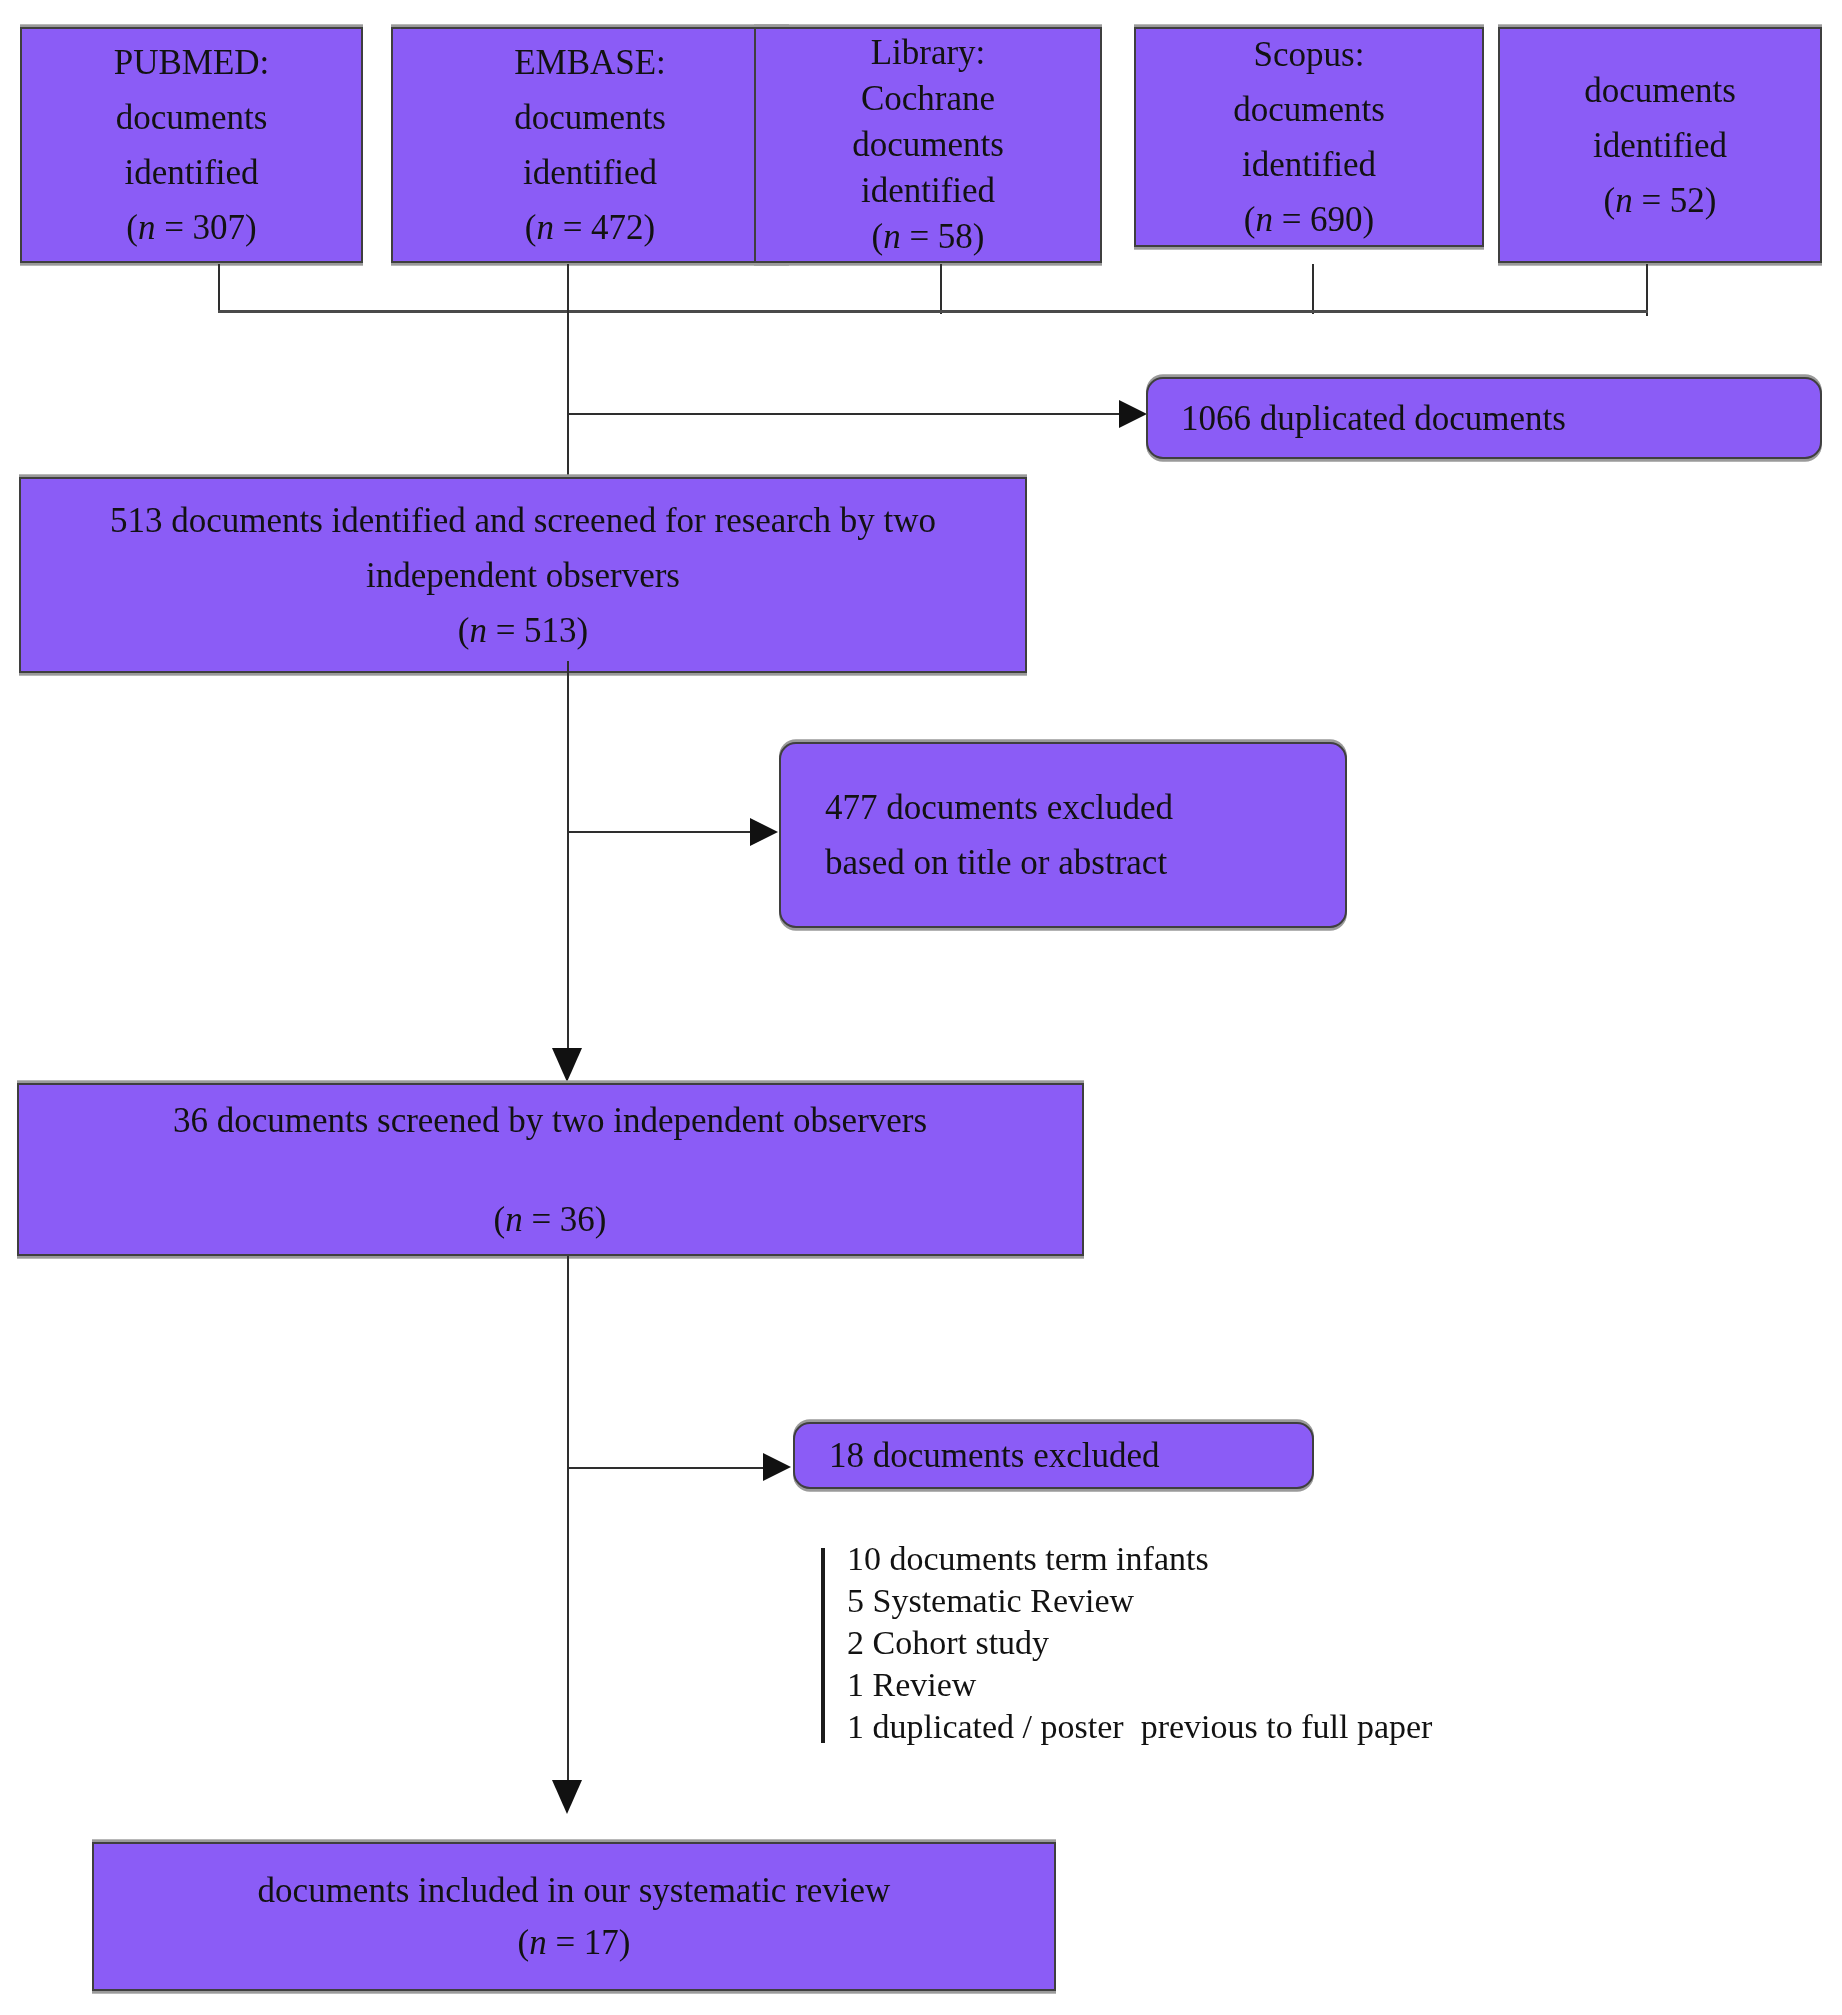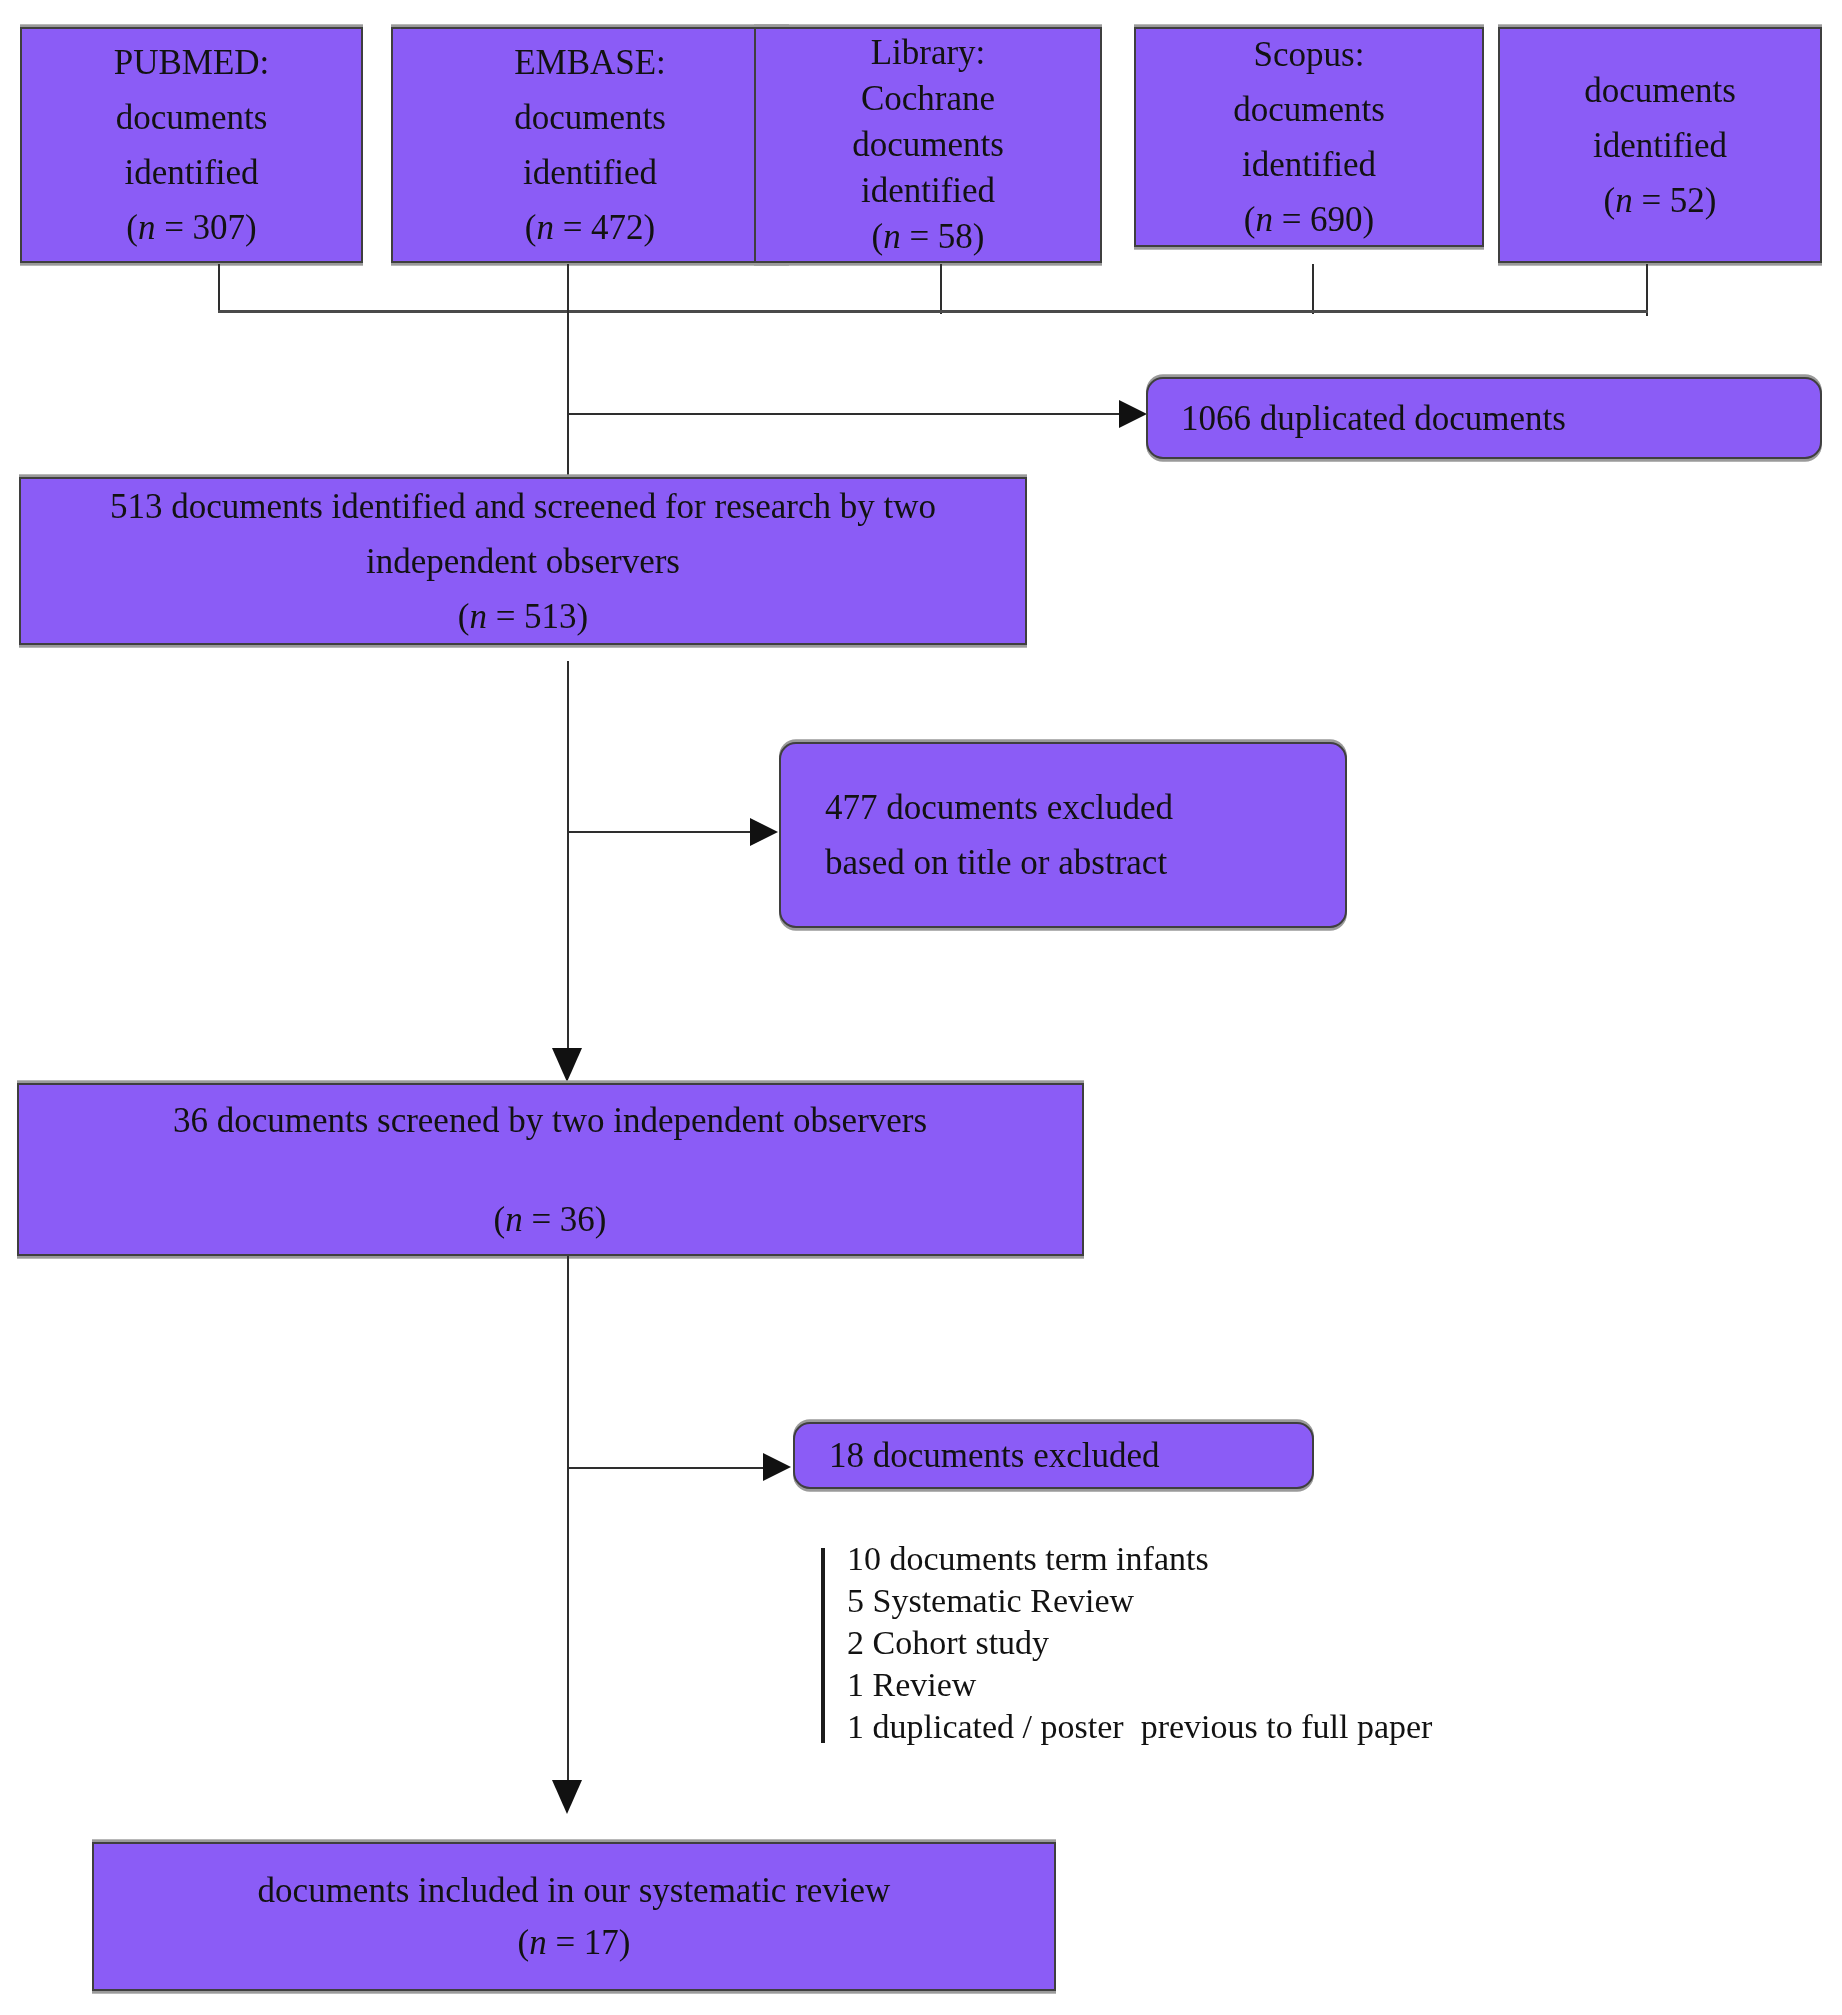--- a/index.html
+++ b/index.html
@@ -17,21 +17,21 @@
   }
   .box--center{text-align:center;}
   .box--left{text-align:left;border-radius:17px;}
   .line{white-space:pre-wrap;}
   #box-pubmed   {left:20px;  top:27.4px; width:343px; height:236px;}
   #box-embase   {left:391px; top:27.4px; width:398px; height:236px;}
   #box-cochrane {left:754px;top:27.4px; width:348px; height:236px;line-height:46px;}
   #box-scopus   {left:1134px;top:27.4px; width:350px; height:220px;}
   #box-ct       {left:1498px;top:27.4px; width:324px; height:236px;}
   #box-duplicates{left:1146px;top:377px;width:676px;height:82px;padding-left:33px;}
-  #box-screening{left:19px;  top:477px;width:1008px;height:168px;}
+  #box-screening{left:19px;  top:477px;width:1008px;height:196px;}
   #box-excl-title{left:779px;top:742px;width:568px;height:186px;padding-left:44px;padding-right:16.5px;}
   #box-observer {left:16.5px;  top:1083px;width:1067px;height:173px;gap:44px;}
   #box-excl-full{left:793px;top:1422px;width:521px;height:67px;padding-left:34px;}
   #box-included {left:92px; top:1842px;width:964px;height:149px;line-height:52px;}
   
   .hline,.vline{position:absolute;background:#2e2e2e;}
   #stub-pubmed  {left:218px; top:264px;width:2.2px;height:48px;}
   #stub-cochrane{left:940px;top:264px;width:2.2px;height:50px;}
   #stub-scopus  {left:1312px;top:264px;width:2.2px;height:50px;}
   #stub-ct      {left:1646px;top:264px;width:2.2px;height:52px;}

